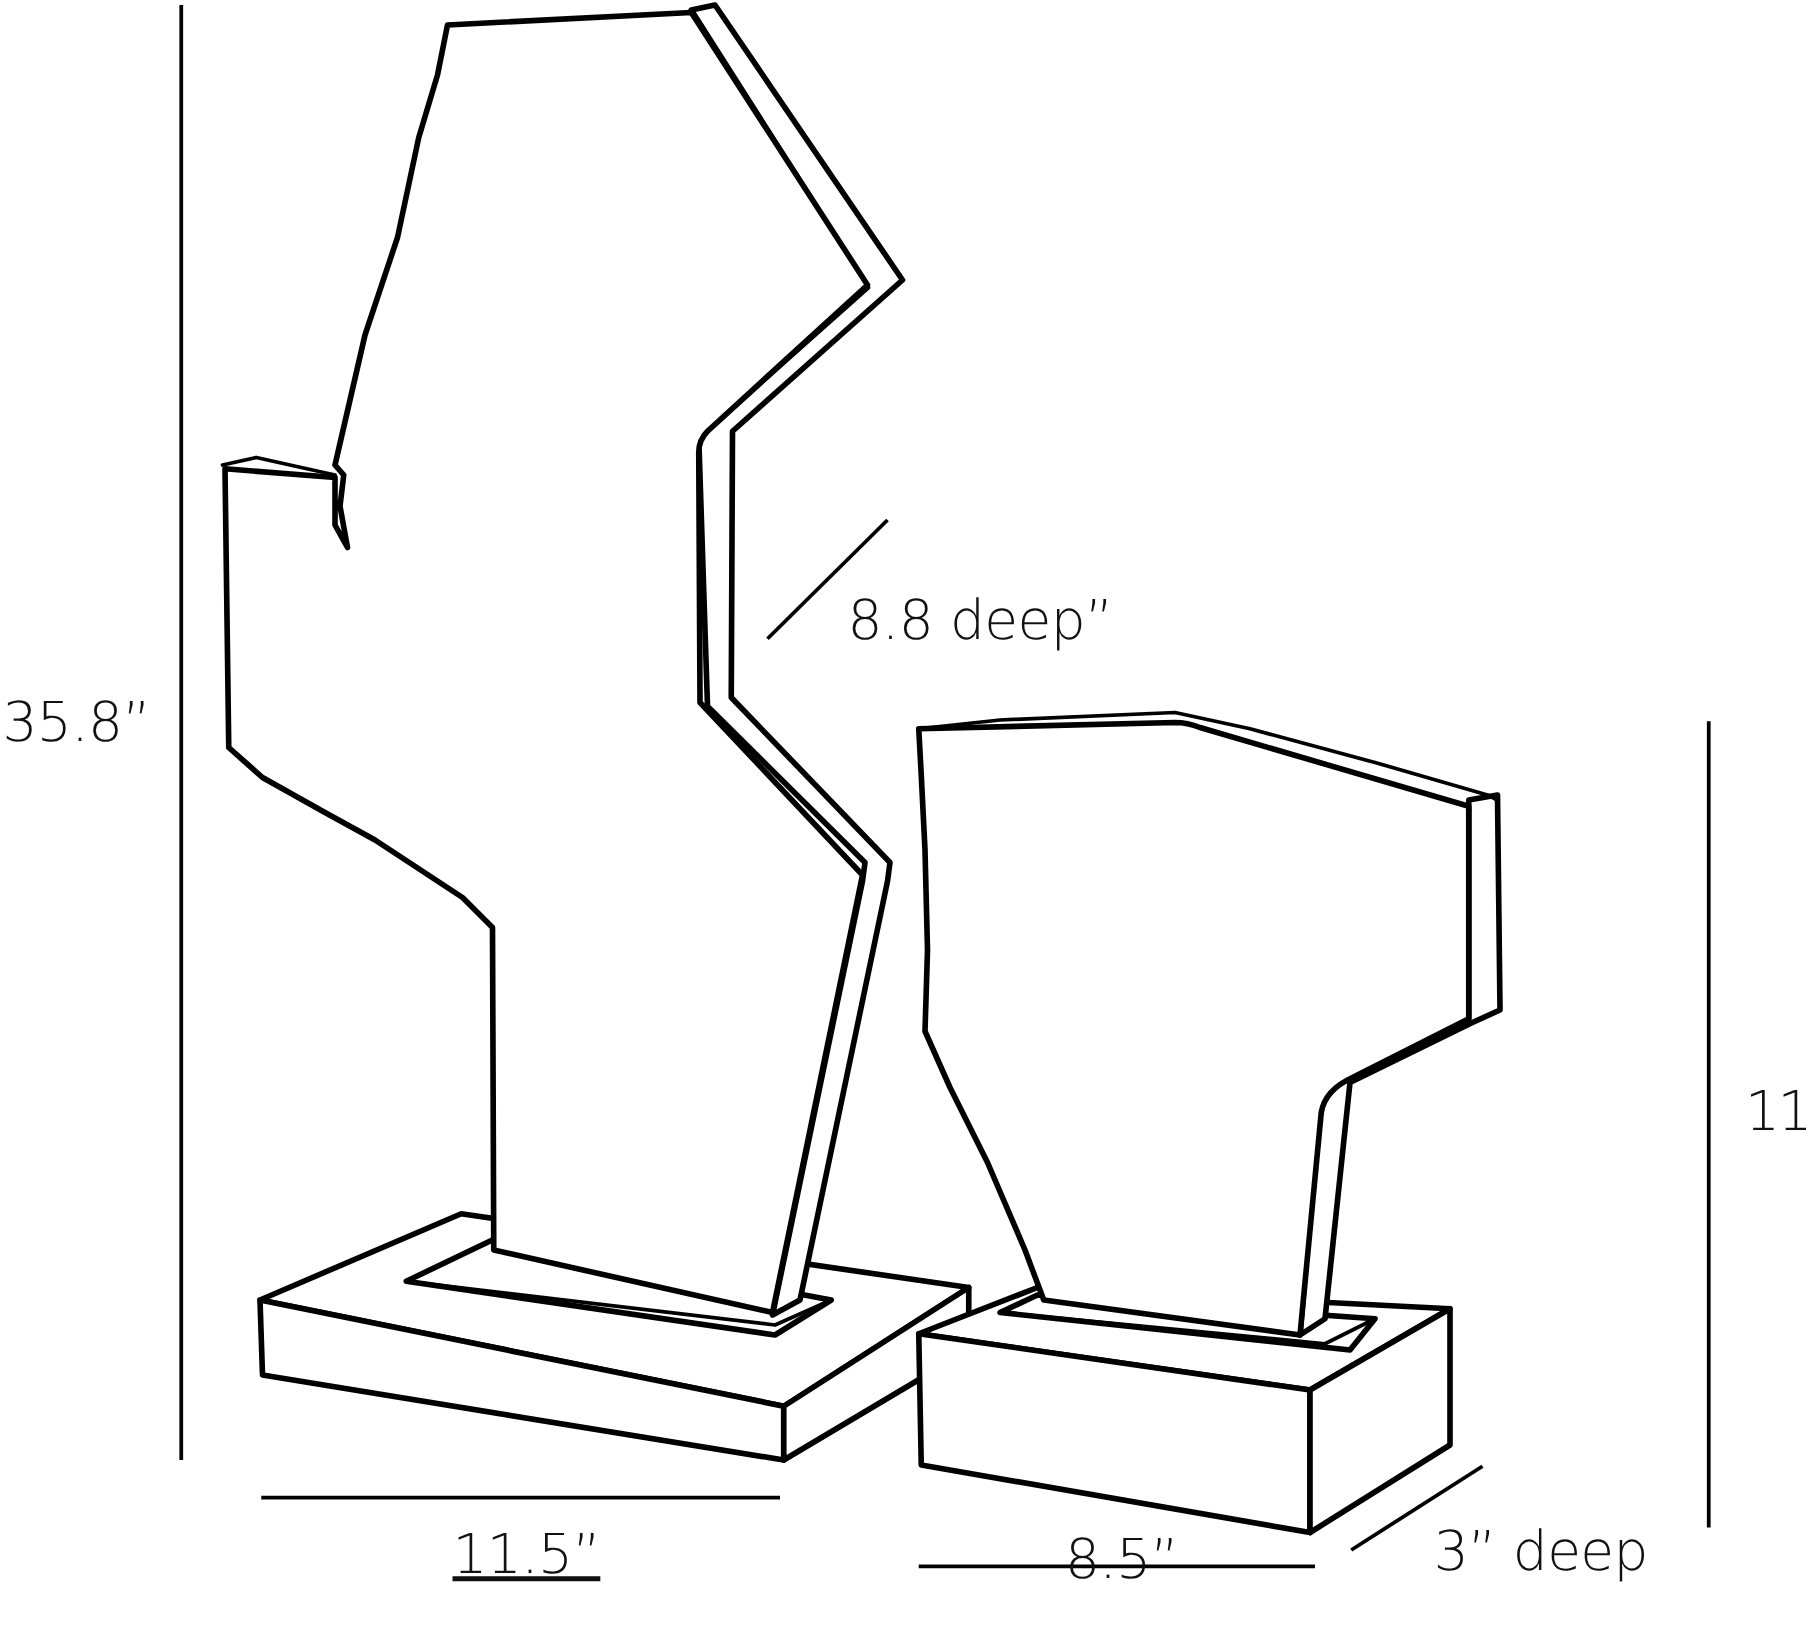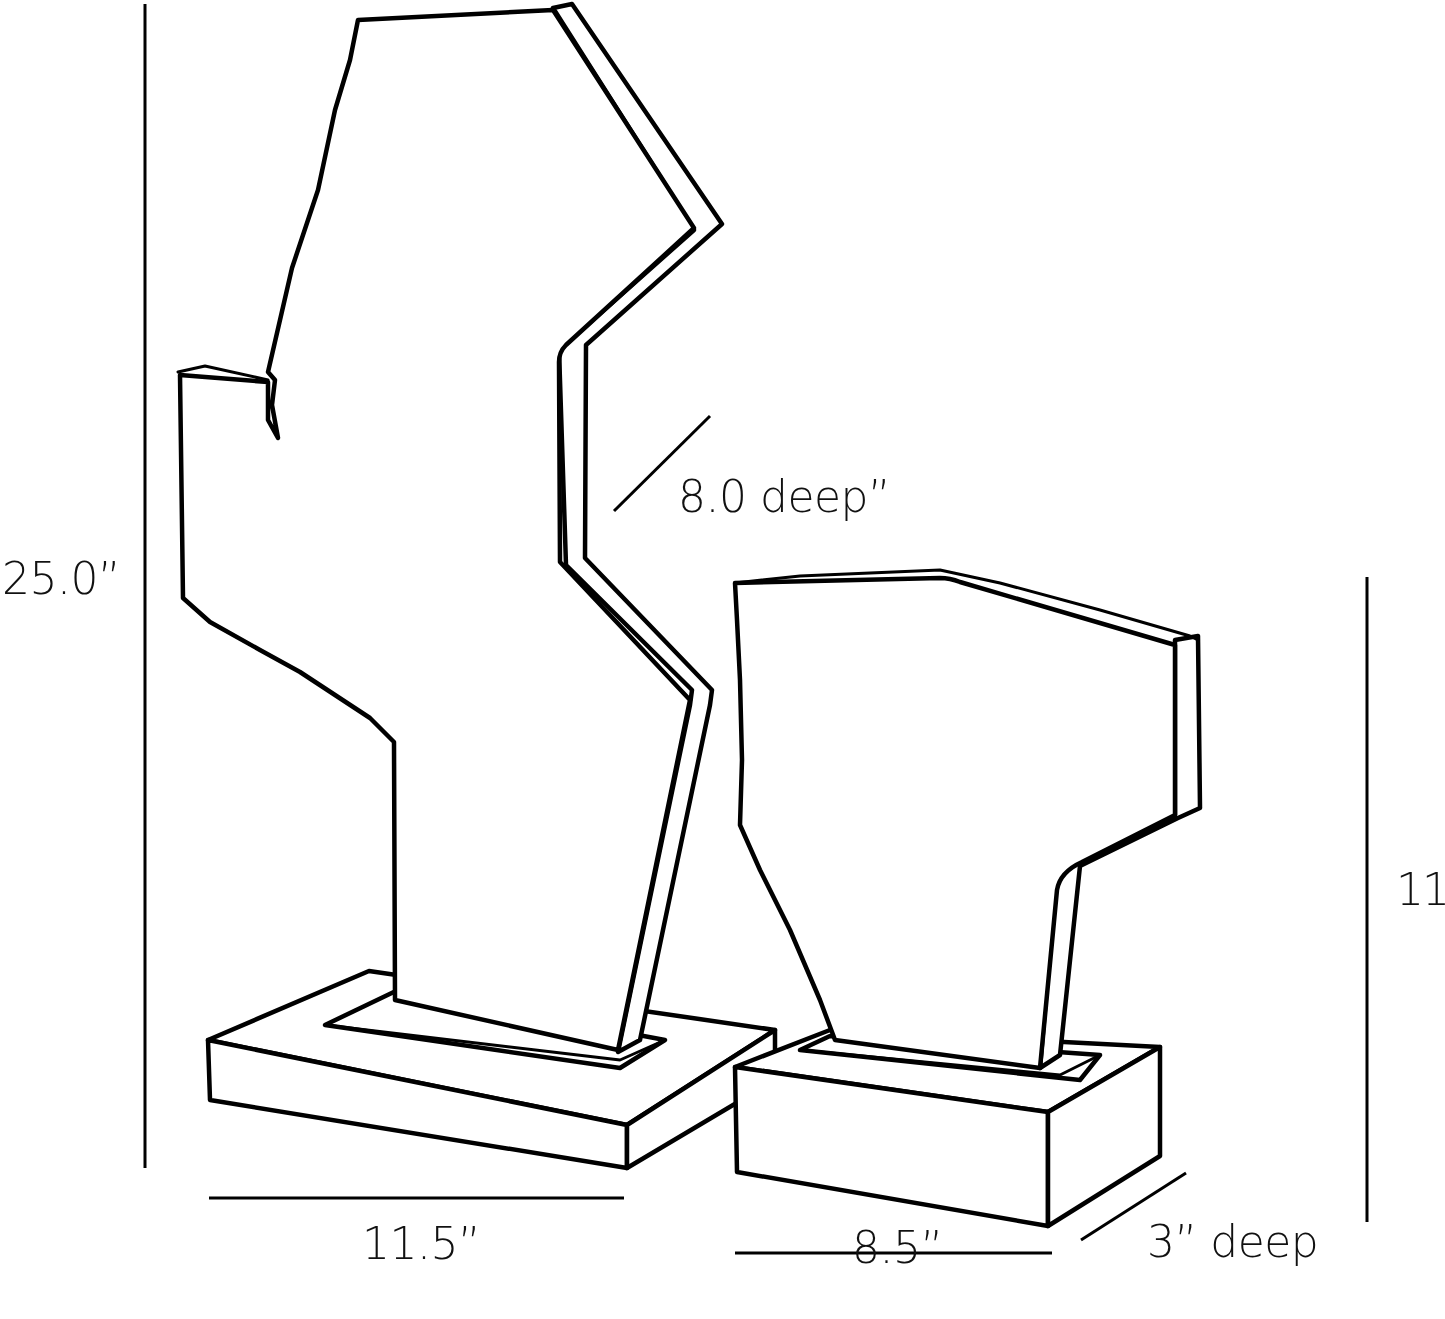--- a/index.html
+++ b/index.html
@@ -64,18 +64,18 @@
 
     <path class="ol" d="M 1175,640 L 1198,636 L 1200,808 L 1178,818 L 1080,866 L 1060,1055 L 1040,1068 L 1056,880 L 1082,858 L 1175,815 Z"></path>
 
     <path class="ol" d="M 735,583 L 940,578 Q 950,578 960,582 L 1175,645 L 1175,815 L 1082,862 Q 1060,872 1057,890
          L 1040,1068 L 835,1040 L 820,1000 L 790,930 L 760,870 L 740,825 L 742,760 L 740,680 L 737,620 Z"></path>
 
     <polyline class="thin" points="735,583 800,576 940,570 1000,583 1100,610 1190,636 1198,640"></polyline>
   </g>
 </svg>
 
-<div class="label" style="left:2px; top:557px;">25.0”</div>
-<div class="label" style="left:678px; top:475px;">8.0 deep”</div>
-<div class="label" style="left:362px; top:1222px;">11.5”</div>
+<div class="label" style="left:2px; top:557px;">35.8”</div>
+<div class="label" style="left:678px; top:475px;">8.8 deep”</div>
+<div class="label" style="left:362px; top:1222px;text-decoration:underline;">11.5”</div>
 <div class="label" style="left:1396px; top:868px; letter-spacing:-2px;">11”</div>
 <div class="label" style="left:852px; top:1226px;">8.5”</div>
 <div class="label" style="left:1147px; top:1220px;">3” deep</div>
 
 </body></html>

